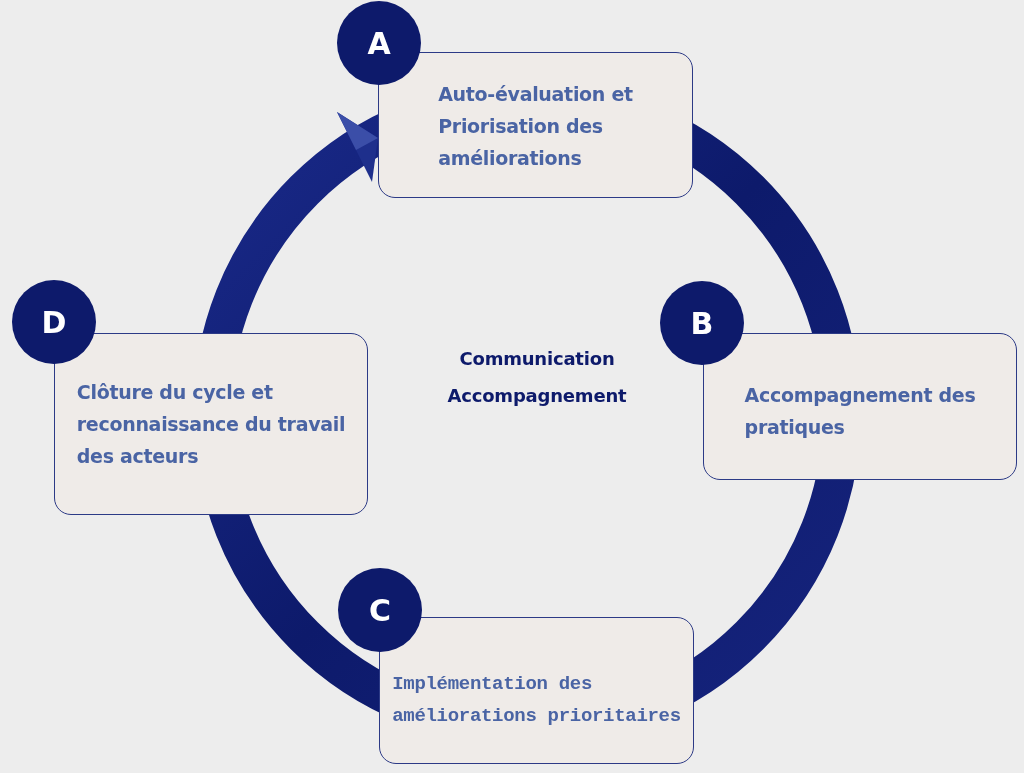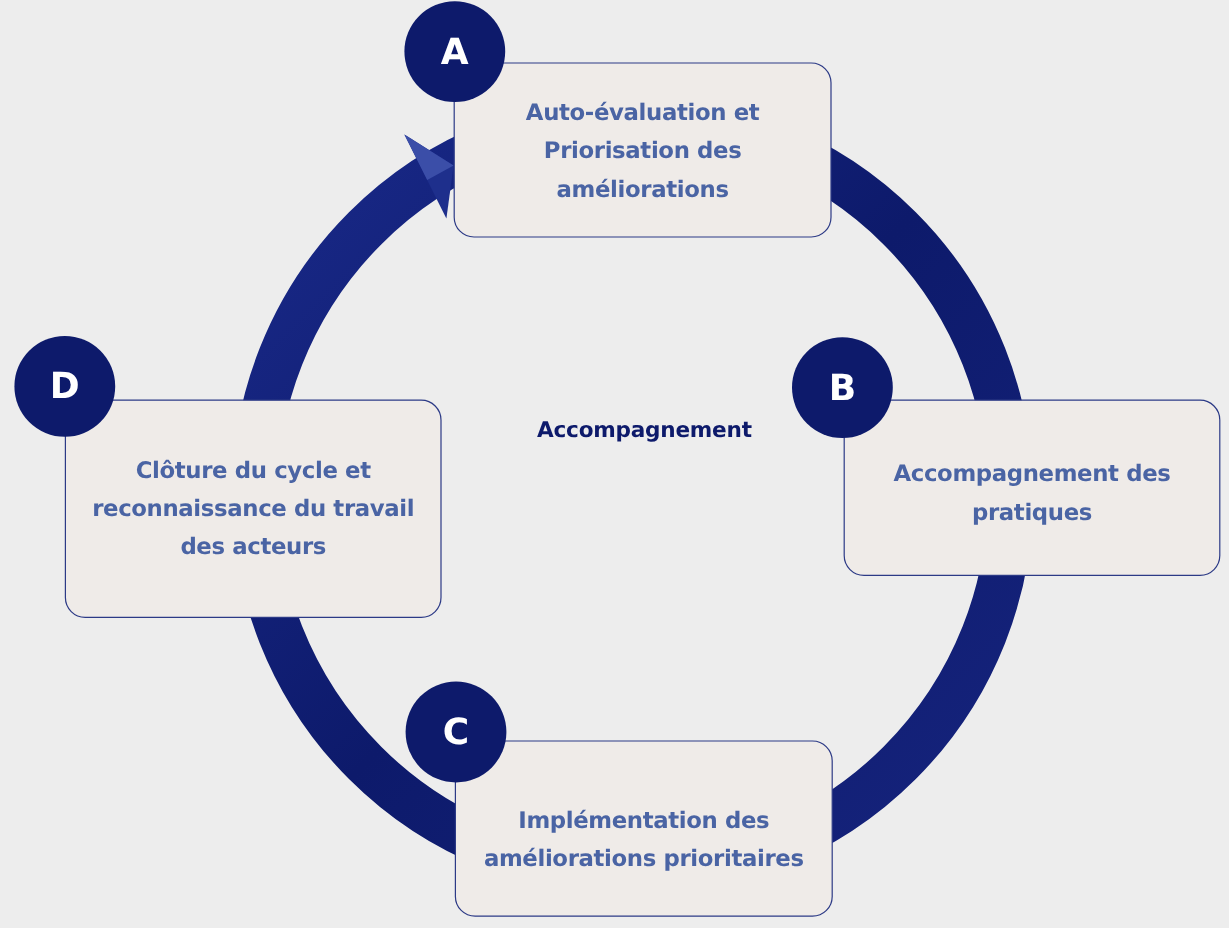--- a/index.html
+++ b/index.html
@@ -10,21 +10,20 @@
     position: relative;
   }
   #ring { position: absolute; left: 0; top: 0; width: 1024px; height: 773px; }
   .box {
     position: absolute;
     background: #efebe8;
     border: 1.5px solid #2c3a86;
     border-radius: 17px;
     box-sizing: border-box;
     display: flex; align-items: center; justify-content: center;
-    text-align: center;
   }
   .box-text {
     color: #4a64a4;
     font-weight: bold;
     font-size: 19px;
     line-height: 32px;
     white-space: pre-line;
     letter-spacing: -0.3px;
   }
   .badge {
@@ -37,21 +36,21 @@
     font-size: 30px;
     display: flex; align-items: center; justify-content: center;
     box-sizing: border-box;
   }
   #box-a { left: 378px; top: 52px; width: 315px; height: 146px; }
   #box-b { left: 703px; top: 333px; width: 314px; height: 147px; }
   #box-c { left: 379px; top: 617px; width: 315px; height: 147px; }
   #box-d { left: 54px;  top: 333px; width: 314px; height: 182px; }
   #box-a .box-text { padding-top: 2px; }
   #box-b .box-text { padding-top: 8px; }
-  #box-c .box-text { padding-top: 18px; }
+  #box-c .box-text { padding-top: 18px; font-family: Liberation Mono, monospace; }
   #box-d .box-text { padding-top: 0px; }
   #badge-a { left: 337px; top: 1px; }
   #badge-b { left: 660px; top: 281px; }
   #badge-c { left: 338px; top: 568px; }
   #badge-d { left: 12px;  top: 280px; }
   .center-text {
     position: absolute;
     left: 407px; top: 340px; width: 260px;
     text-align: center;
     color: #0d1a6b;
@@ -97,14 +96,15 @@
 reconnaissance du travail
 des acteurs</div>
 </div>
 
 <div class="badge" id="badge-a">A</div>
 <div class="badge" id="badge-b">B</div>
 <div class="badge" id="badge-c">C</div>
 <div class="badge" id="badge-d">D</div>
 
 <div class="center-text">
+  <span>Communication</span>
   <span>Accompagnement</span>
 </div>
 
 </body></html>

